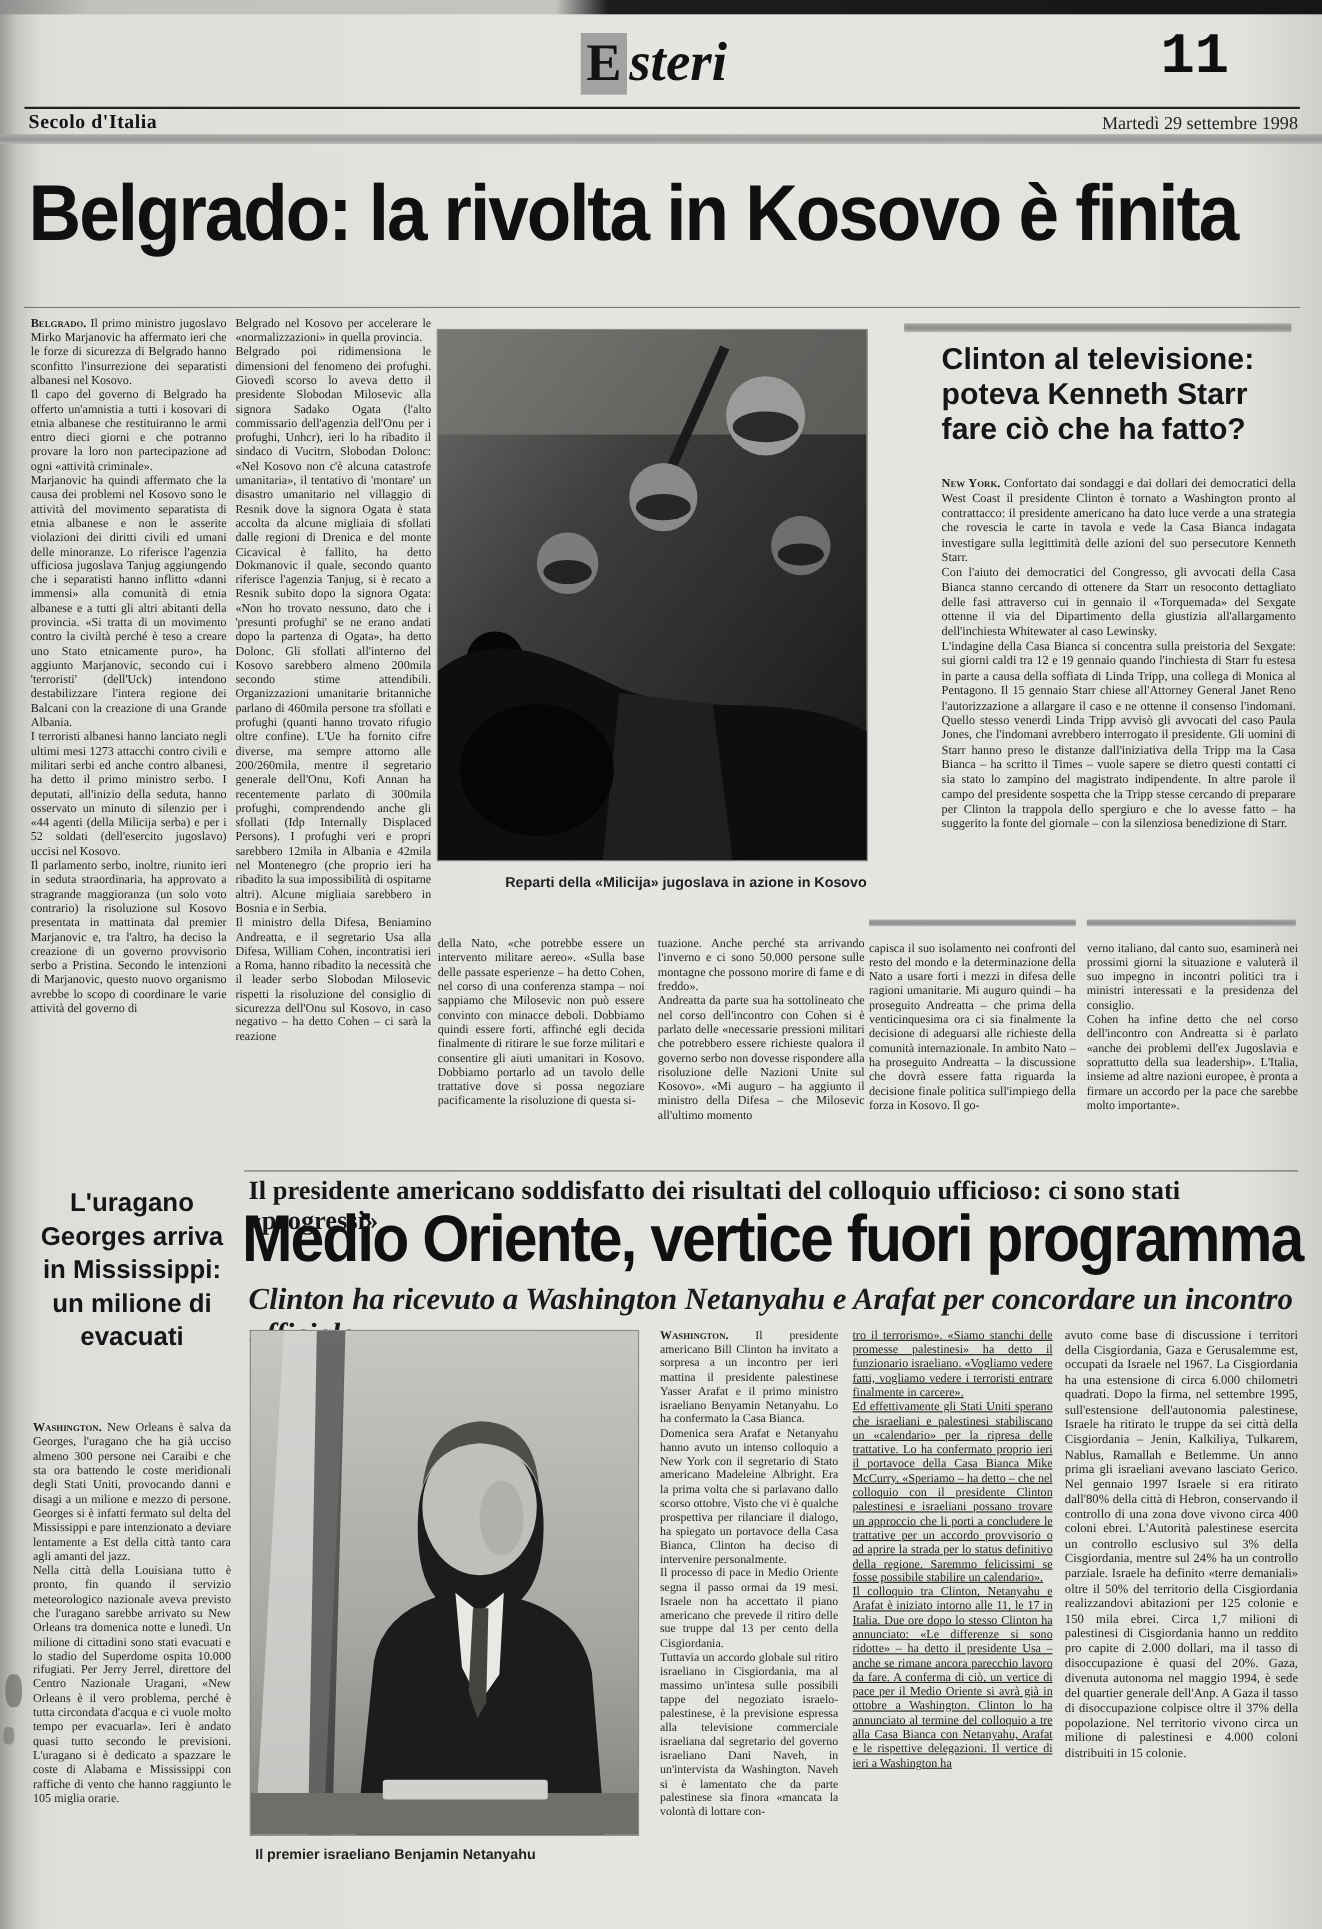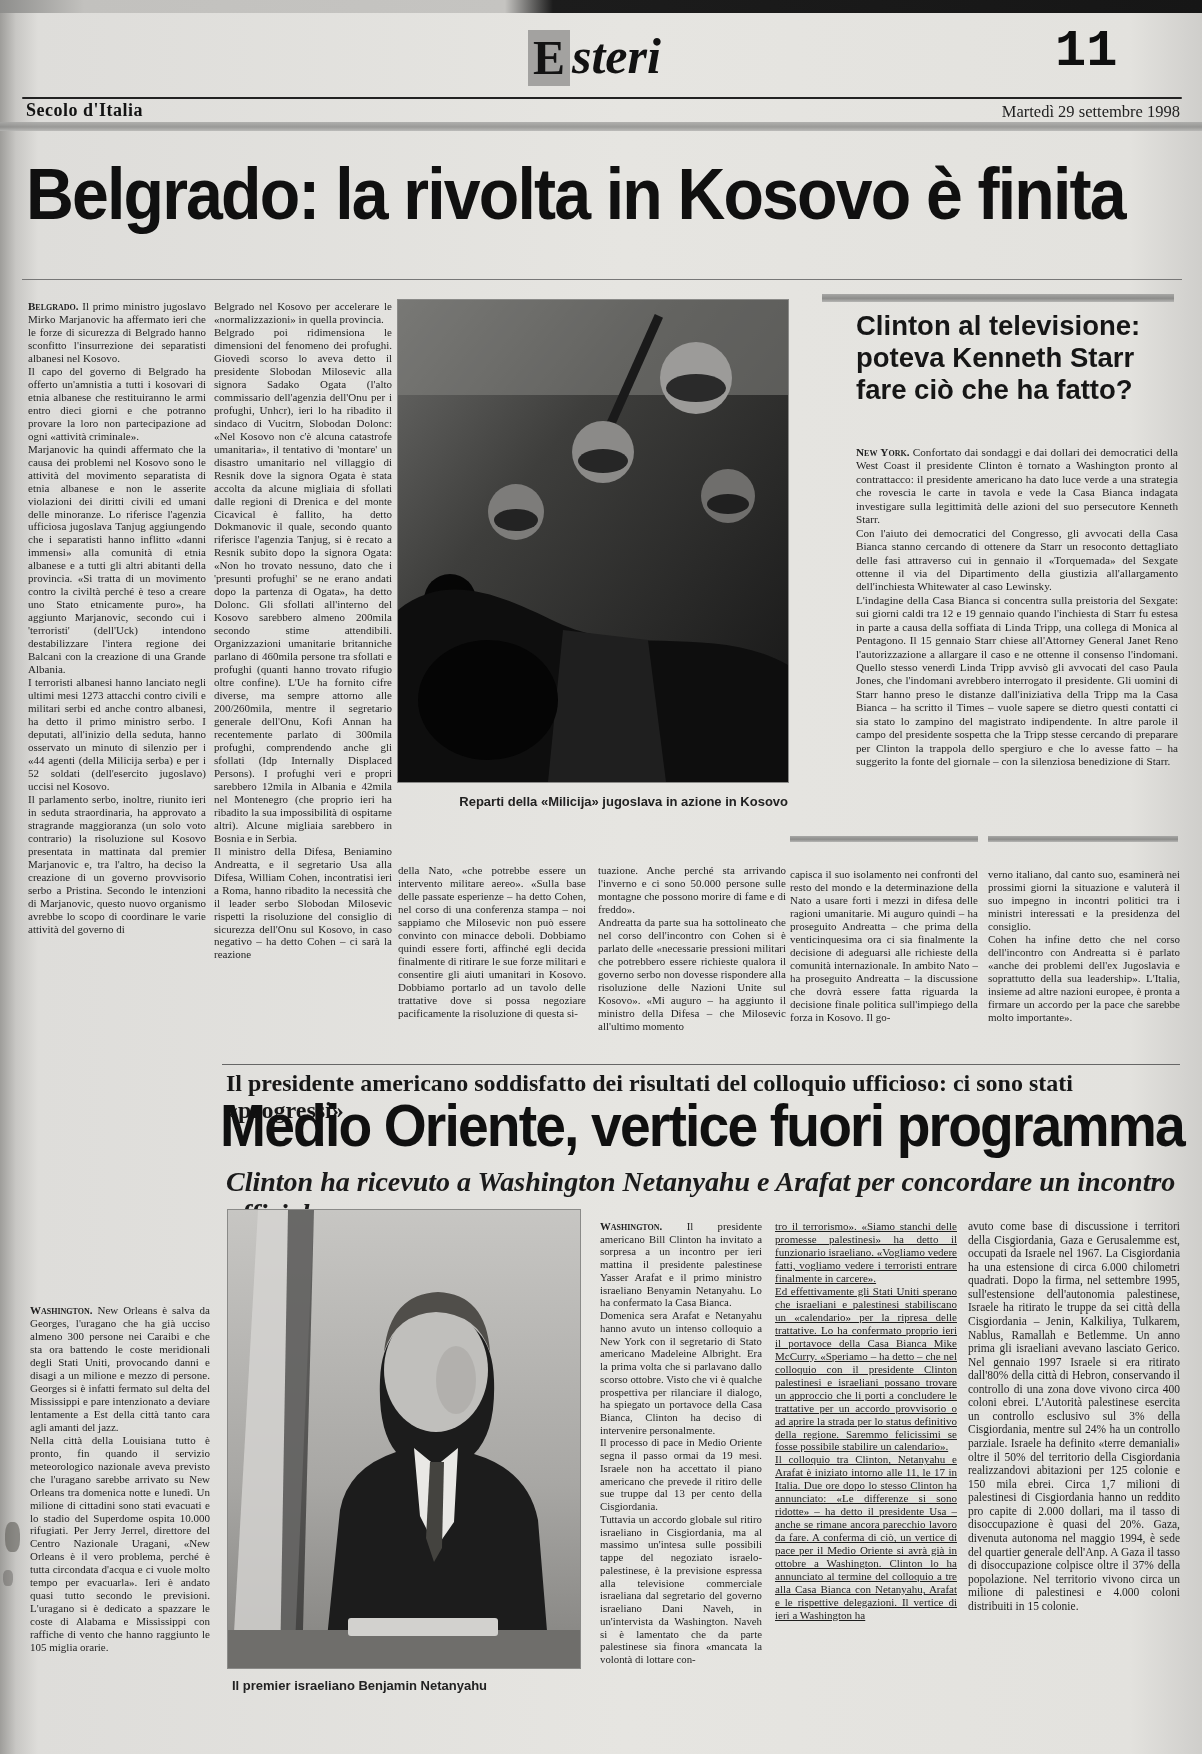--- a/index.html
+++ b/index.html
@@ -5,21 +5,21 @@
   html,body{margin:0;padding:0;}
   body{width:1202px;height:1754px;background:#b3b2af;font-family:"Liberation Serif",serif;}
   .sheet{position:absolute;left:0;top:0;width:1202px;height:1754px;overflow:hidden;
     background:linear-gradient(90deg,#9e9d9a 0px,#c8c7c4 16px,#deddda 38px,#e6e5e1 52%,#e3e2de 94%,#cfcecb 100%);}
   .abs{position:absolute;}
   .gbar{background:linear-gradient(180deg,#a7a7a5,#8d8d8b 55%,#b5b5b3);}
   .rule{background:#222;}
   .kick{font-weight:bold;color:#171717;}
   .hl{font-family:"Liberation Sans",sans-serif;font-weight:bold;color:#101010;letter-spacing:-2px;transform-origin:0 50%;}
   .sub{font-style:italic;font-weight:bold;color:#1b1b1b;}
-  .bt{font-size:11px;line-height:1.18;text-align:justify;color:#1e1e1e;overflow:hidden;margin-top:12px;}
+  .bt{font-size:11px;line-height:1.18;text-align:justify;color:#1e1e1e;overflow:hidden;}
   .bt .tx{white-space:pre-line;}
   .dl{font-variant:small-caps;font-weight:bold;}
   .cap{font-family:"Liberation Sans",sans-serif;font-weight:bold;font-size:13px;color:#222;}
   .shl{font-family:"Liberation Sans",sans-serif;font-weight:bold;color:#161616;}
   .photo{box-shadow:0 0 0 1px #8a8a88;}
   .smudge{background:#55534f;border-radius:40%;}
   svg{display:block;}
 </style>
 </head>
 <body>
@@ -92,20 +92,21 @@
   <div class="abs bt" style="left:856px;top:434px;width:322px;height:398px;font-size:11.2px;line-height:1.2;"><b class="dl">New York.</b> <span class="tx">Confortato dai sondaggi e dai dollari dei democratici della West Coast il presidente Clinton è tornato a Washington pronto al contrattacco: il presidente americano ha dato luce verde a una strategia che rovescia le carte in tavola e vede la Casa Bianca indagata investigare sulla legittimità delle azioni del suo persecutore Kenneth Starr.
 Con l'aiuto dei democratici del Congresso, gli avvocati della Casa Bianca stanno cercando di ottenere da Starr un resoconto dettagliato delle fasi attraverso cui in gennaio il «Torquemada» del Sexgate ottenne il via del Dipartimento della giustizia all'allargamento dell'inchiesta Whitewater al caso Lewinsky.
 L'indagine della Casa Bianca si concentra sulla preistoria del Sexgate: sui giorni caldi tra 12 e 19 gennaio quando l'inchiesta di Starr fu estesa in parte a causa della soffiata di Linda Tripp, una collega di Monica al Pentagono. Il 15 gennaio Starr chiese all'Attorney General Janet Reno l'autorizzazione a allargare il caso e ne ottenne il consenso l'indomani. Quello stesso venerdì Linda Tripp avvisò gli avvocati del caso Paula Jones, che l'indomani avrebbero interrogato il presidente. Gli uomini di Starr hanno preso le distanze dall'iniziativa della Tripp ma la Casa Bianca – ha scritto il Times – vuole sapere se dietro questi contatti ci sia stato lo zampino del magistrato indipendente. In altre parole il campo del presidente sospetta che la Tripp stesse cercando di preparare per Clinton la trappola dello spergiuro e che lo avesse fatto – ha suggerito la fonte del giornale – con la silenziosa benedizione di Starr.</span></div>
 
   <div class="abs gbar" style="left:790px;top:836px;width:188px;height:6px;"></div>
   <div class="abs gbar" style="left:988px;top:836px;width:190px;height:6px;"></div>
   <div class="abs bt" style="left:790px;top:856px;width:188px;height:214px;"><span class="tx">capisca il suo isolamento nei confronti del resto del mondo e la determinazione della Nato a usare forti i mezzi in difesa delle ragioni umanitarie. Mi auguro quindi – ha proseguito Andreatta – che prima della venticinquesima ora ci sia finalmente la decisione di adeguarsi alle richieste della comunità internazionale. In ambito Nato – ha proseguito Andreatta – la discussione che dovrà essere fatta riguarda la decisione finale politica sull'impiego della forza in Kosovo. Il go-</span></div>
   <div class="abs bt" style="left:988px;top:856px;width:192px;height:214px;"><span class="tx">verno italiano, dal canto suo, esaminerà nei prossimi giorni la situazione e valuterà il suo impegno in incontri politici tra i ministri interessati e la presidenza del consiglio.
 Cohen ha infine detto che nel corso dell'incontro con Andreatta si è parlato «anche dei problemi dell'ex Jugoslavia e soprattutto della sua leadership». L'Italia, insieme ad altre nazioni europee, è pronta a firmare un accordo per la pace che sarebbe molto importante».</span></div>
 
+  <div class="abs shl" style="left:28px;top:1078px;width:184px;font-size:23.5px;line-height:1.3;text-align:center;">L'uragano Georges arriva in Mississippi: un milione di evacuati</div>
   <div class="abs bt" style="left:30px;top:1292px;width:180px;height:452px;"><b class="dl">Washington.</b> <span class="tx">New Orleans è salva da Georges, l'uragano che ha già ucciso almeno 300 persone nei Caraibi e che sta ora battendo le coste meridionali degli Stati Uniti, provocando danni e disagi a un milione e mezzo di persone. Georges si è infatti fermato sul delta del Mississippi e pare intenzionato a deviare lentamente a Est della città tanto cara agli amanti del jazz.
 Nella città della Louisiana tutto è pronto, fin quando il servizio meteorologico nazionale aveva previsto che l'uragano sarebbe arrivato su New Orleans tra domenica notte e lunedì. Un milione di cittadini sono stati evacuati e lo stadio del Superdome ospita 10.000 rifugiati. Per Jerry Jerrel, direttore del Centro Nazionale Uragani, «New Orleans è il vero problema, perché è tutta circondata d'acqua e ci vuole molto tempo per evacuarla». Ieri è andato quasi tutto secondo le previsioni. L'uragano si è dedicato a spazzare le coste di Alabama e Mississippi con raffiche di vento che hanno raggiunto le 105 miglia orarie.</span></div>
 
   <div class="abs" style="left:222px;top:1064px;width:958px;height:1px;background:#666;"></div>
   <div class="abs kick" style="left:226px;top:1070px;width:956px;font-size:24px;">Il presidente americano soddisfatto dei risultati del colloquio ufficioso: ci sono stati «progressi»</div>
   <div class="abs hl" style="left:220px;top:1096px;width:1080px;font-size:60px;line-height:1.0;transform:scaleX(.92);">Medio Oriente, vertice fuori programma</div>
   <div class="abs sub" style="left:226px;top:1166px;width:950px;font-size:28px;">Clinton ha ricevuto a Washington Netanyahu e Arafat per concordare un incontro ufficiale</div>
 
   <div class="abs photo" style="left:228px;top:1210px;width:352px;height:458px;">
     <svg width="352" height="458" viewBox="0 0 352 458" preserveAspectRatio="none">

